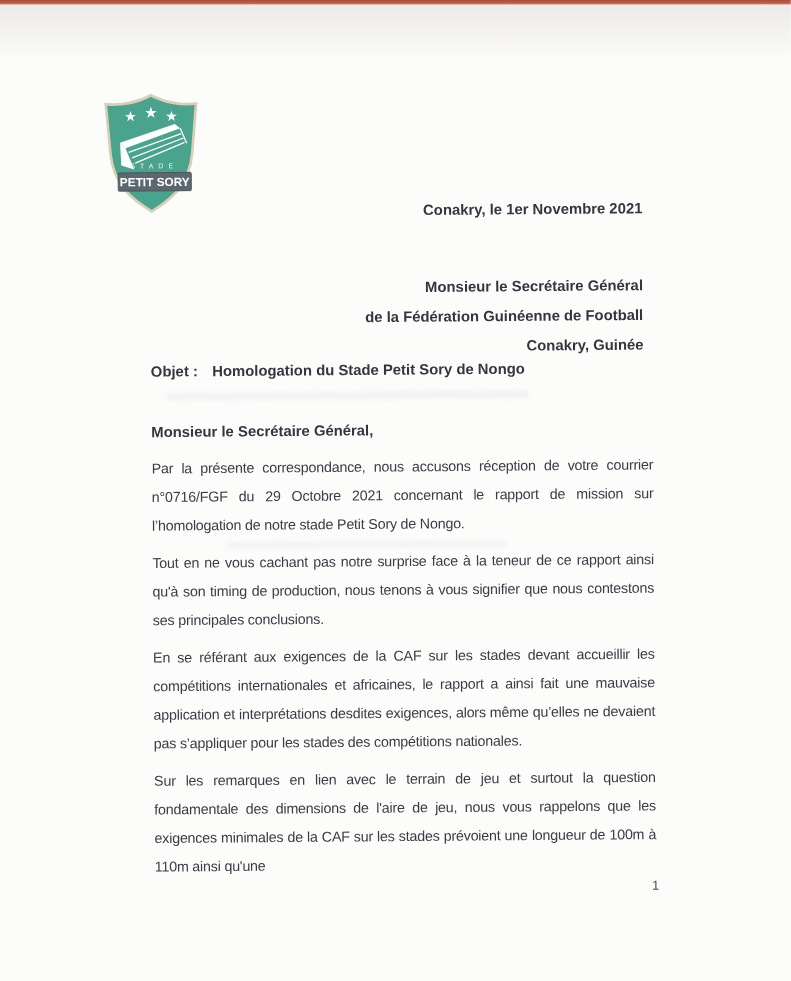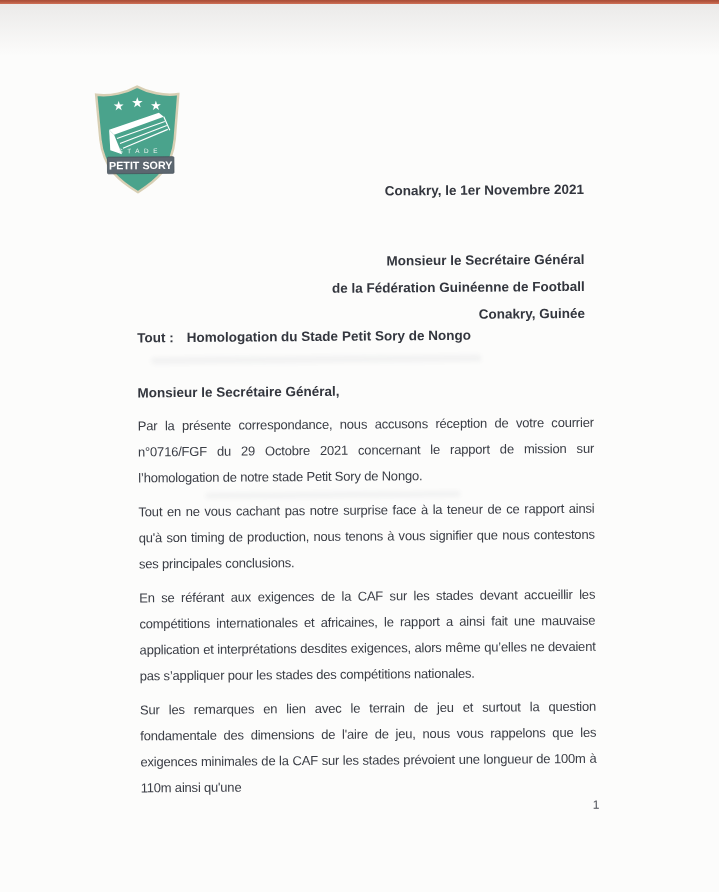--- a/index.html
+++ b/index.html
@@ -98,21 +98,21 @@
 
     <div class="right-block date-line">Conakry, le 1er Novembre 2021</div>
 
     <div class="right-block recipient">
       <div>Monsieur le Secrétaire Général</div>
       <div>de la Fédération Guinéenne de Football</div>
       <div>Conakry, Guinée</div>
     </div>
 
     <div class="subject-line">
-      <span>Tout :</span><span class="subject-text">Homologation du Stade Petit Sory de Nongo</span>
+      <span>Objet :</span><span class="subject-text">Homologation du Stade Petit Sory de Nongo</span>
     </div>
 
     <div class="ghost ghost-1"></div>
 
     <div class="salutation">Monsieur le Secrétaire Général,</div>
 
     <div class="ghost ghost-2"></div>
 
     <div class="body-text">
       <p>Par la présente correspondance, nous accusons réception de votre courrier n°0716/FGF du 29 Octobre 2021 concernant le rapport de mission sur l’homologation de notre stade Petit Sory de Nongo.</p>

